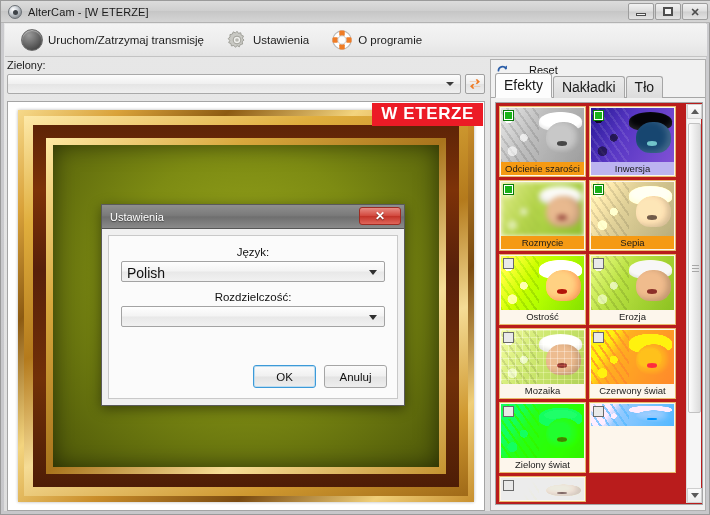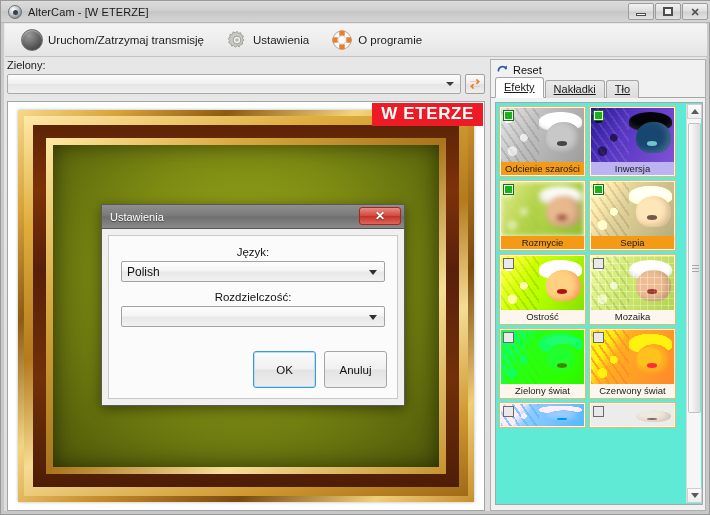--- a/index.html
+++ b/index.html
@@ -141,40 +141,40 @@
     font-family:"Liberation Sans", sans-serif;
     z-index:5;
   }
 
   
   #right-pane {
     position:absolute; left:489px; top:58px; width:216px; height:452px;
     background:#f1f1f1; border:1px solid #b0b0b0;
   }
   #reset-row { display:flex; align-items:center; height:19px; padding-left:5px; }
-  #reset-label { font-size:11px; color:#111; margin-left:4px; }
+  #reset-label { font-size:11px; color:#111; margin-left:20px; }
 
   #tabstrip { display:flex; align-items:flex-end; height:19px; padding-left:4px; position:relative; }
   #tabstrip::after{
     content:""; position:absolute; left:0; right:0; bottom:0; height:1px; background:#a6a6a6;
   }
   .tab {
-    font-size:11px; color:#1a1a1a; padding:2px 8px 3px 8px;
+    font-size:14px; color:#1a1a1a; padding:2px 8px 3px 8px;
     border:1px solid #a6a6a6; border-bottom:none; border-radius:3px 3px 0 0;
     background: linear-gradient(180deg,#ebebeb 0%,#dcdcdc 100%);
-    margin-right:1px; position:relative; z-index:1;text-decoration:underline;
+    margin-right:1px; position:relative; z-index:1;
   }
   .tab.active {
     background:#fdfdfd; padding-top:3px; padding-bottom:4px; z-index:3;
     border-bottom:1px solid #fdfdfd;
   }
 
   #effects-box {
     position:absolute; left:4px; top:42px; width:208px; height:403px;
-    background:#5eead4; border:1px solid #a6a6a6; overflow:hidden;
+    background:#b91c1c; border:1px solid #a6a6a6; overflow:hidden;
   }
   #effects-grid {
     position:absolute; left:3px; top:3px; width:182px;
     display:flex; flex-wrap:wrap; gap:3px;
   }
   .eff-card {
     width:87px; background:#fdf6ec; border:1px solid #e8b96b; padding:1px;
   }
   .eff-thumb { width:83px; height:54px; position:relative; overflow:hidden; }
   .eff-check {
@@ -284,42 +284,42 @@
   #dlg-body {
     position:absolute; left:6px; top:30px; right:6px; bottom:6px;
     background:#fbfbfb; border:1px solid #c9c9c9;
     padding:10px 12px;
   }
   .dlg-label { font-size:11.5px; color:#111; margin-bottom:3px; display:block;text-align:center; }
   .dlg-combo {
     height:21px; width:100%; margin-bottom:9px;
     background: linear-gradient(180deg,#fefefe 0%,#f3f3f3 48%,#e8e8e8 52%,#f1f1f1 100%);
     border:1px solid #a3a3a3; border-radius:2px;
-    display:flex;align-items:center;padding:0 5px; font-size:12px; color:#111;
+    display:flex;align-items:flex-end;padding:0 5px; font-size:14px; color:#111;
     position:relative;
   }
   .dlg-combo .arrow{
     position:absolute; right:7px; top:50%; margin-top:-2px;
     width:0;height:0;border-left:4px solid transparent;border-right:4px solid transparent;
     border-top:5px solid #2f2f2f;
   }
   .chk-row{ display:flex; align-items:center; margin-top:6px; }
   .chk {
     width:12px;height:12px; border:1px solid #7b7b7b; background:#fdfdfd;
     margin-right:6px; position:relative; border-radius:1px;
   }
   .chk.checked::after{
     content:""; position:absolute; left:2px; top:4px; width:4px;height:6px;
     border:solid #3a6ea5; border-width:0 2px 2px 0; transform:rotate(42deg);
   }
   .chk-label{ font-size:11.5px; color:#111; }
 
   #dlg-buttons { position:absolute; right:10px; bottom:10px; display:flex; gap:8px; }
   .dlg-btn {
-    width:63px;height:37px; font-size:11.5px; color:#111;
+    width:63px;height:23px; font-size:11.5px; color:#111;
     background: linear-gradient(180deg,#fbfbfb 0%,#f0f0f0 48%,#e3e3e3 52%,#eeeeee 100%);
     border:1px solid #a5a5a5; border-radius:3px;
     display:flex;align-items:center;justify-content:center;
   }
   .dlg-btn.default { border:1px solid #3c9ad8; box-shadow: 0 0 0 1px #bcdcf0 inset; }
 </style>
 </head>
 <body>
 
 <div id="window">
@@ -492,62 +492,75 @@
                 <div class="hat"></div>
                 <div class="face"></div>
                 <div class="mouth"></div>
             </div>
             <span class="eff-check"></span>
           </div>
           <div class="eff-name">Ostrość</div>
         </div>
 
 
+        <div class="eff-card">
+          <div class="eff-thumb">
+            <div class="art erode">
+              <div class="bg" style="background:linear-gradient(120deg,#e6f58a 0%,#b6da4b 40%,#8ebe2e 100%)"></div>
+              <div class="foliage"></div>
+                <div class="hat"></div>
+                <div class="face"></div>
+                <div class="mouth"></div>
+            </div>
+            <span class="eff-check"></span>
+          </div>
+          <div class="eff-name">Erozja</div>
+        </div>
 
         <div class="eff-card">
           <div class="eff-thumb">
             <div class="art mosaic">
               <div class="bg" style="background:linear-gradient(120deg,#eef7a0 0%,#cbe472 40%,#b0ce5a 100%)"></div>
               <div class="foliage"></div>
                 <div class="hat"></div>
                 <div class="face"></div>
                 <div class="mouth"></div>
               <div class="mosaic-overlay"></div>
             </div>
             <span class="eff-check"></span>
           </div>
           <div class="eff-name">Mozaika</div>
         </div>
 
         <div class="eff-card">
           <div class="eff-thumb">
+            <div class="art redworld">
+              <div class="bg" style="background:linear-gradient(120deg,#d9e86a 0%,#a8c93c 40%,#7fae2a 100%)"></div>
+              <div class="foliage"></div>
+                <div class="hat"></div>
+                <div class="face"></div>
+                <div class="mouth"></div>
+            </div>
+            <span class="eff-check"></span>
+          </div>
+          <div class="eff-name">Czerwony świat</div>
+        </div>
+
+        <div class="eff-card">
+          <div class="eff-thumb">
             <div class="art greenworld">
               <div class="bg" style="background:linear-gradient(120deg,#d9e86a 0%,#a8c93c 40%,#7fae2a 100%)"></div>
               <div class="foliage"></div>
                 <div class="hat"></div>
                 <div class="face"></div>
                 <div class="mouth"></div>
             </div>
             <span class="eff-check"></span>
           </div>
           <div class="eff-name">Zielony świat</div>
-        </div>
-
-        <div class="eff-card">
-          <div class="eff-thumb">
-            <div class="art redworld">
-              <div class="bg" style="background:linear-gradient(120deg,#d9e86a 0%,#a8c93c 40%,#7fae2a 100%)"></div>
-              <div class="foliage"></div>
-                <div class="hat"></div>
-                <div class="face"></div>
-                <div class="mouth"></div>
-            </div>
-            <span class="eff-check"></span>
-          </div>
-          <div class="eff-name">Czerwony świat</div>
         </div>
 
         <div class="eff-card">
           <div class="eff-thumb" style="height:22px">
             <div class="art blueworld">
               <div class="bg" style="background:linear-gradient(120deg,#d9e86a 0%,#a8c93c 40%,#7fae2a 100%)"></div>
               <div class="foliage"></div>
                 <div class="hat"></div>
                 <div class="face"></div>
                 <div class="mouth"></div>

